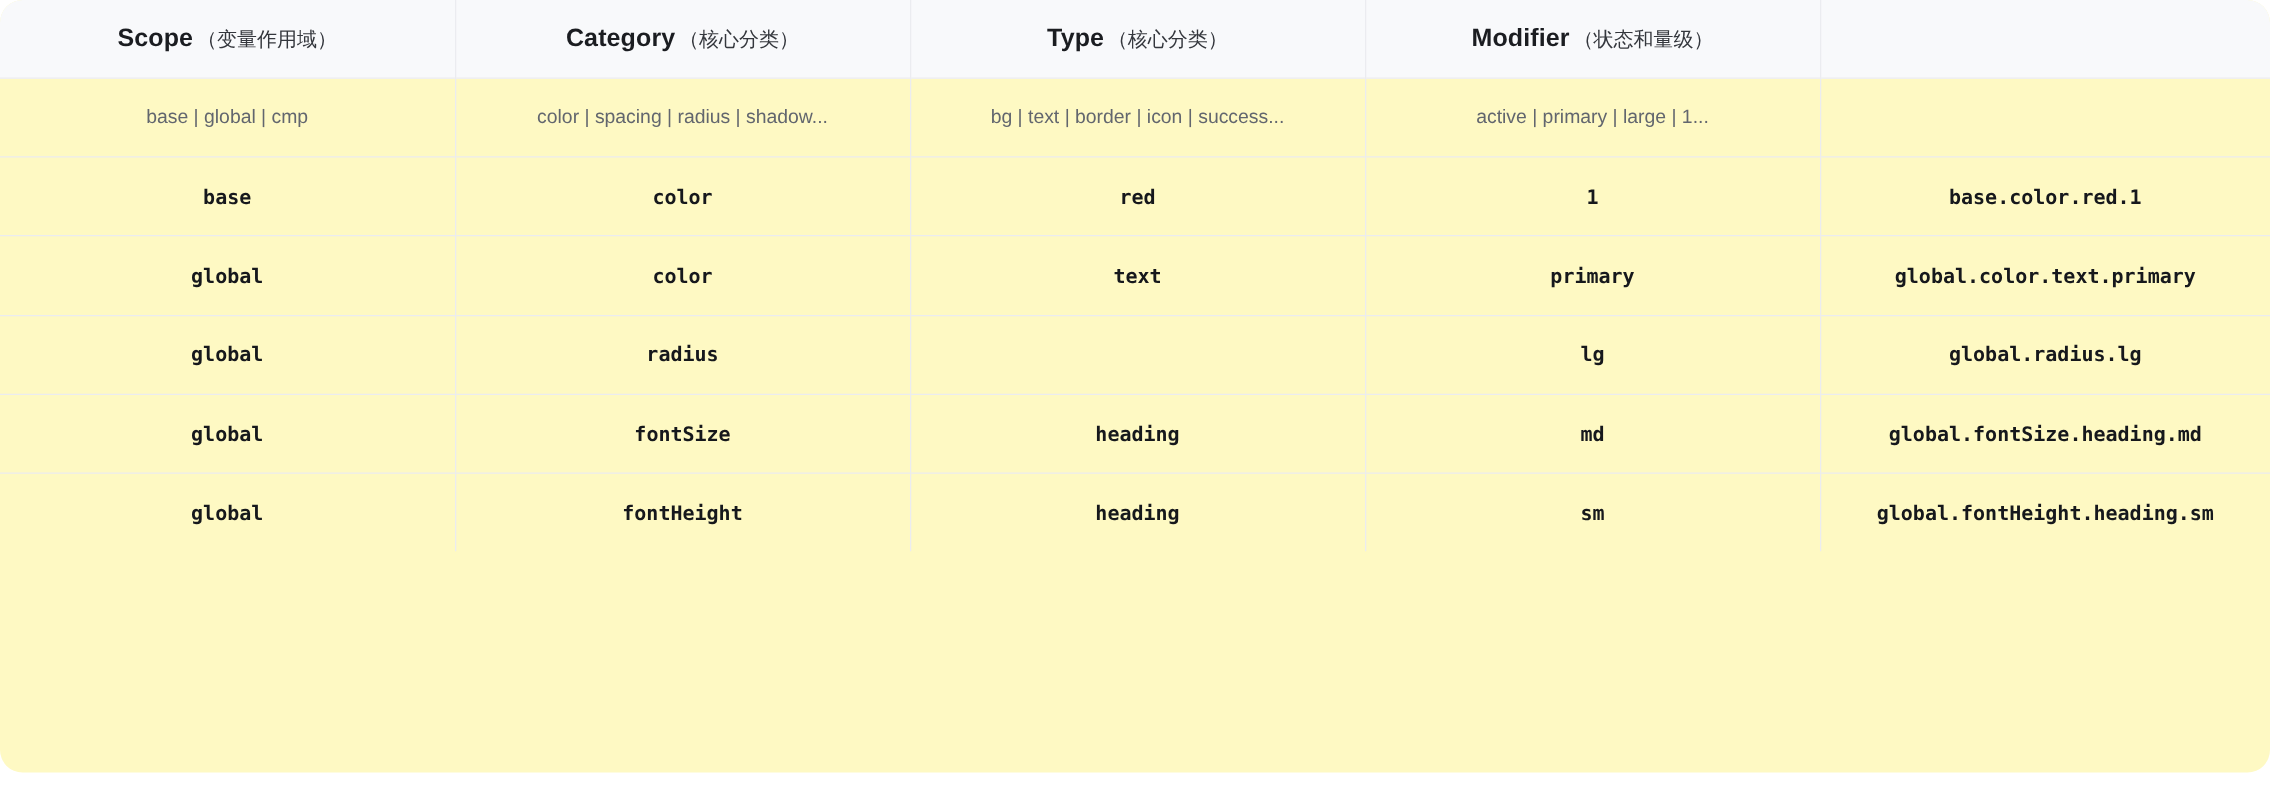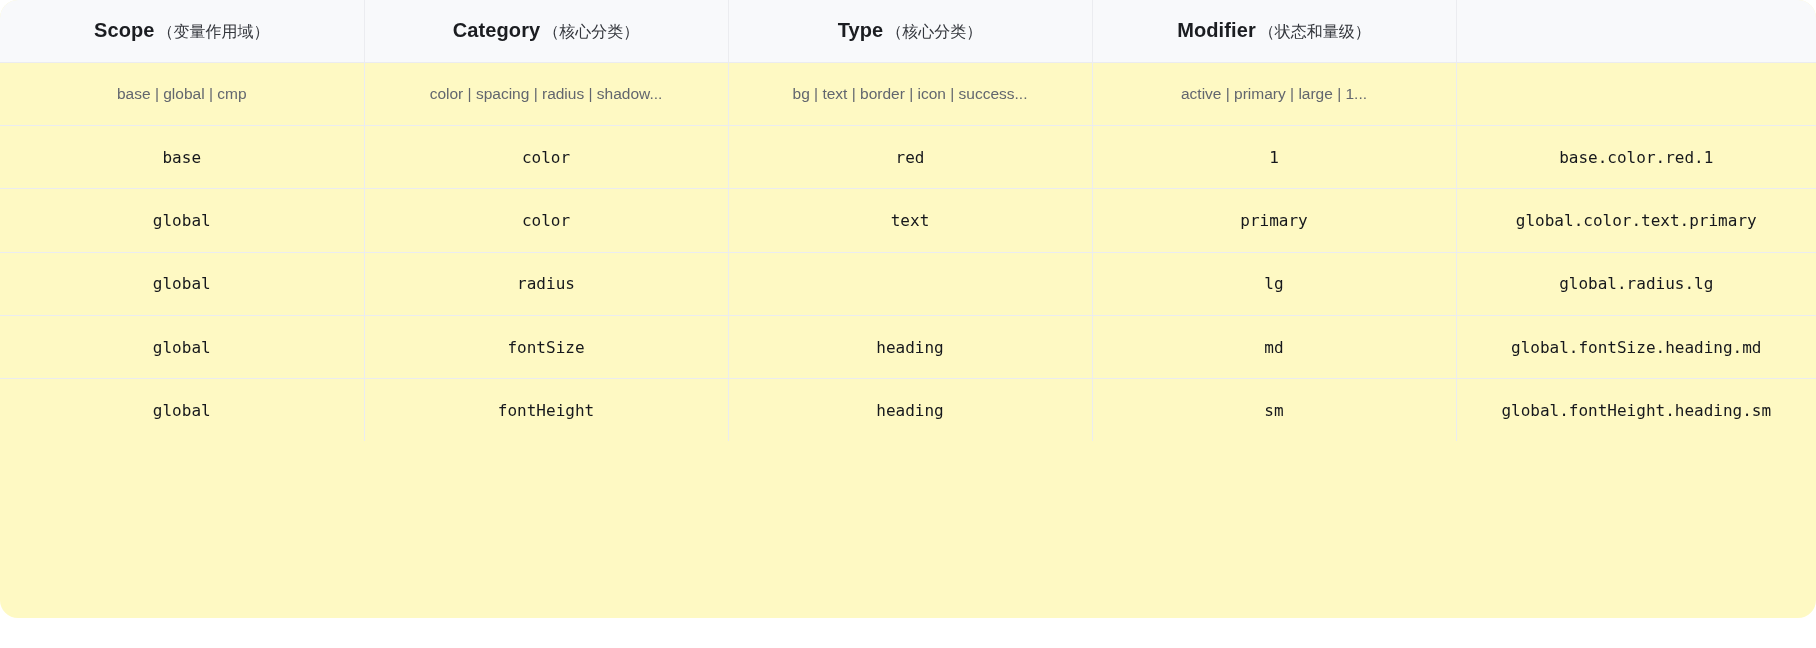--- a/index.html
+++ b/index.html
@@ -85,20 +85,21 @@
     height: 62.3px;
     padding: 0 10px;
     text-align: center;
     vertical-align: middle;
     border-right: 1px solid #ebecf0;
     border-bottom: 1px solid #ebecf0;
     font-family: "DejaVu Sans Mono", "Liberation Mono", monospace;
     font-size: 16px;
     color: #16181c;
     white-space: nowrap;
+    font-weight: bold;
   }
   tbody tr.data-row td:last-child { border-right: none; text-align: center; }
   tbody tr.data-row:last-child td { border-bottom: none; }
 
   td.cell-empty { color: transparent; }
 </style>
 </head>
 <body>
 
 <div class="token-table-card">

